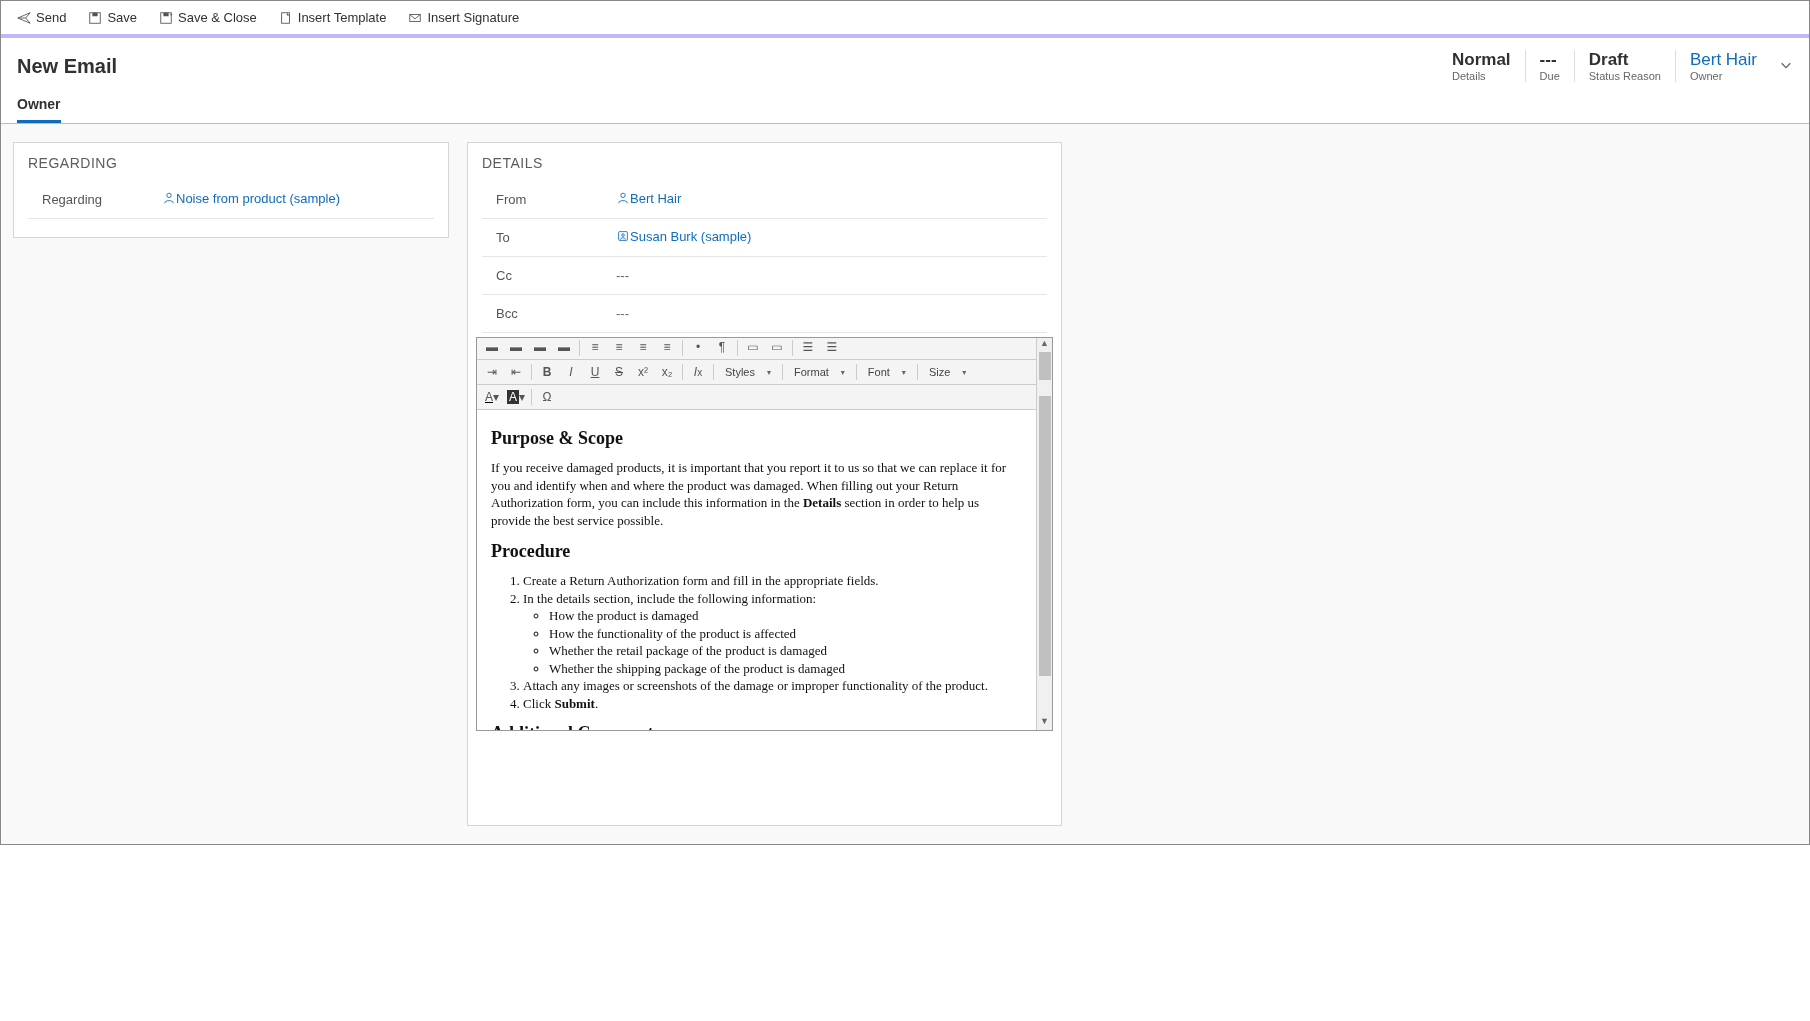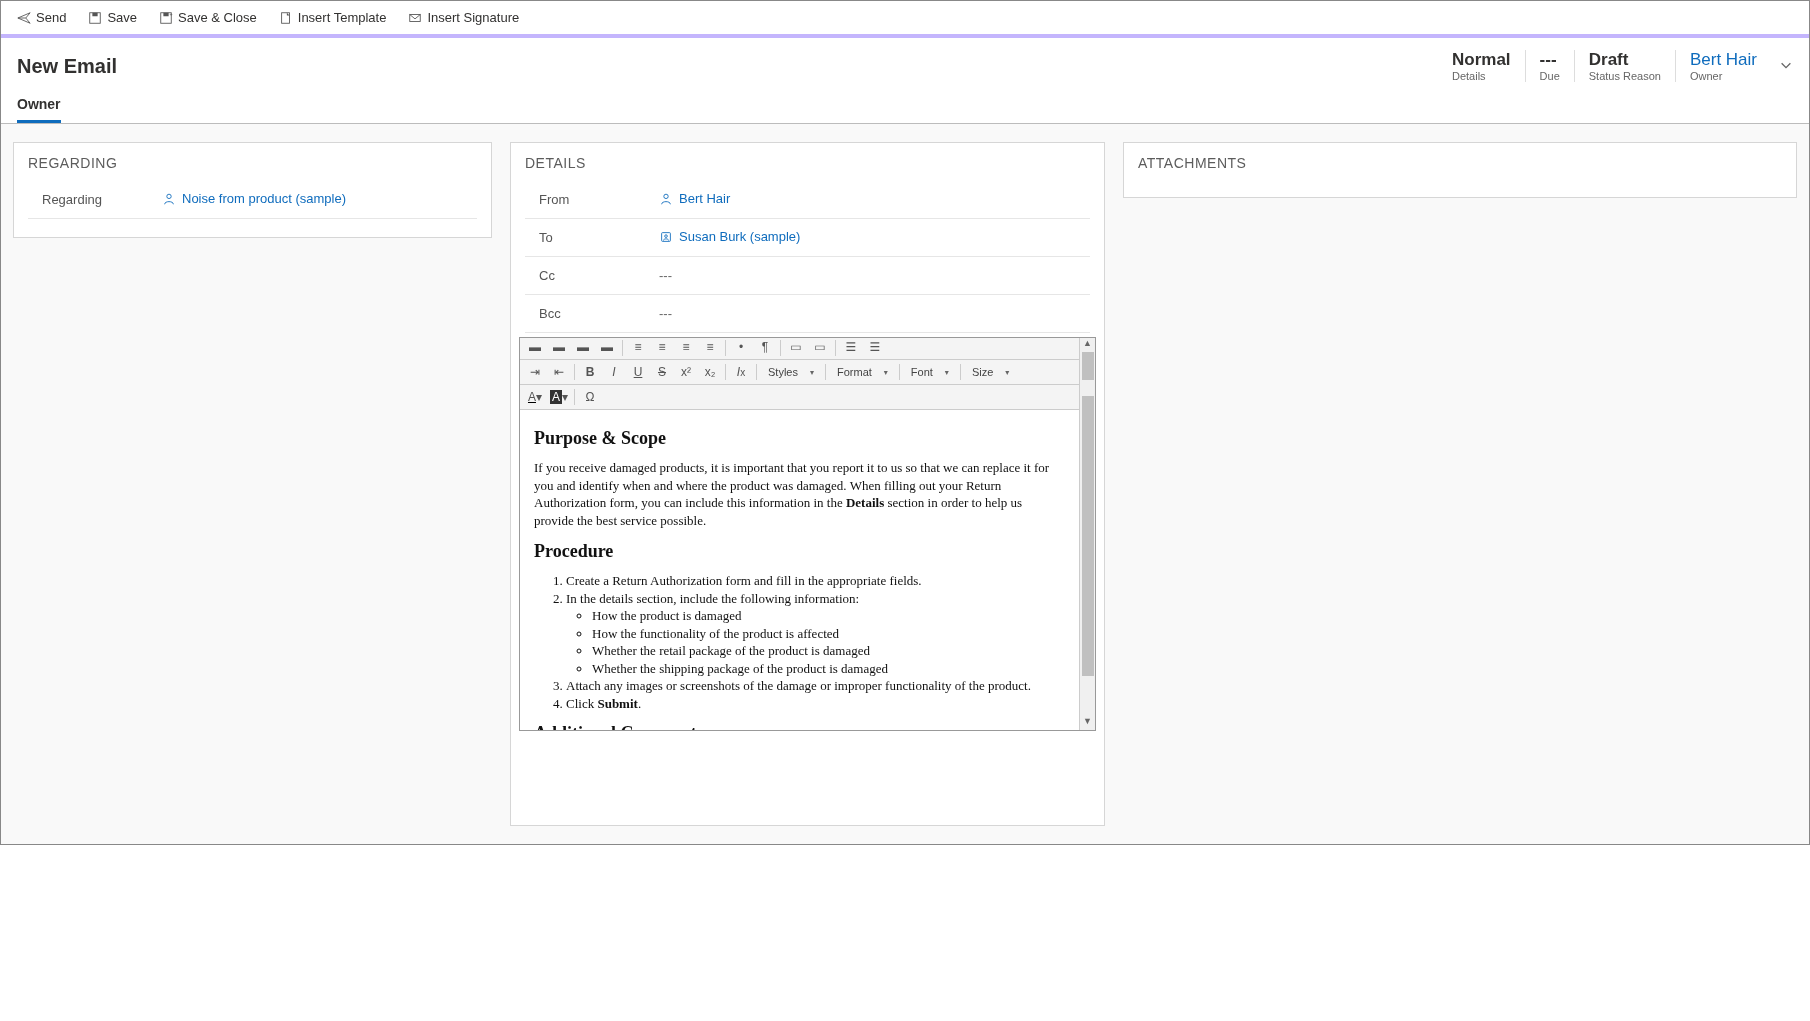--- a/index.html
+++ b/index.html
@@ -67,21 +67,21 @@
       display: flex;
       gap: 18px;
       padding: 18px 12px;
       background: #f9f9f9;
       min-height: 720px;
     }
     .panel {
       background: #fff;
       border: 1px solid #d6d6d6;
     }
-    .panel-left { width: 479px; }
+    .panel-left { width: 436px; }
     .panel-mid { width: 595px; }
     .panel-right { flex: 1; height: 56px;}
     .panel-header {
       font-size: 14px;
       font-weight: 400;
       letter-spacing: 0.5px;
       color: #5c5c5c;
       padding: 12px 14px 10px 14px;
     }
     .field-row {
@@ -100,22 +100,21 @@
       color: #555;
       font-size: 13px;
     }
     .field-value {
       flex: 1;
       font-size: 13px;
     }
     .field-value.bold { font-weight: 700; color:#333;}
     .chip {
       display: inline-flex;
-      align-items: flex-end;
-      gap: 6px;
+      align-items: center;
       color: #0f6cbd;
       font-weight: 400;
     }
     .chip svg { width: 14px; height: 14px; }
     .editor-tabs {
       display: flex;
       align-items: center;
       gap: 0;
       padding: 6px 8px 0 8px;
     }
@@ -396,17 +395,14 @@
         <div class="arrow">▲</div>
         <div class="thumb" style="height:28px"></div>
         <div class="fill"></div>
         <div class="thumb" style="height:280px"></div>
         <div style="height:40px"></div>
         <div class="arrow">▼</div>
       </div>
     </div>
   </div>
 
-  <div class="panel panel-right">
-    <div class="panel-header">ATTACHMENTS</div>
-  </div>
 
 </div>
 
 </body></html>

